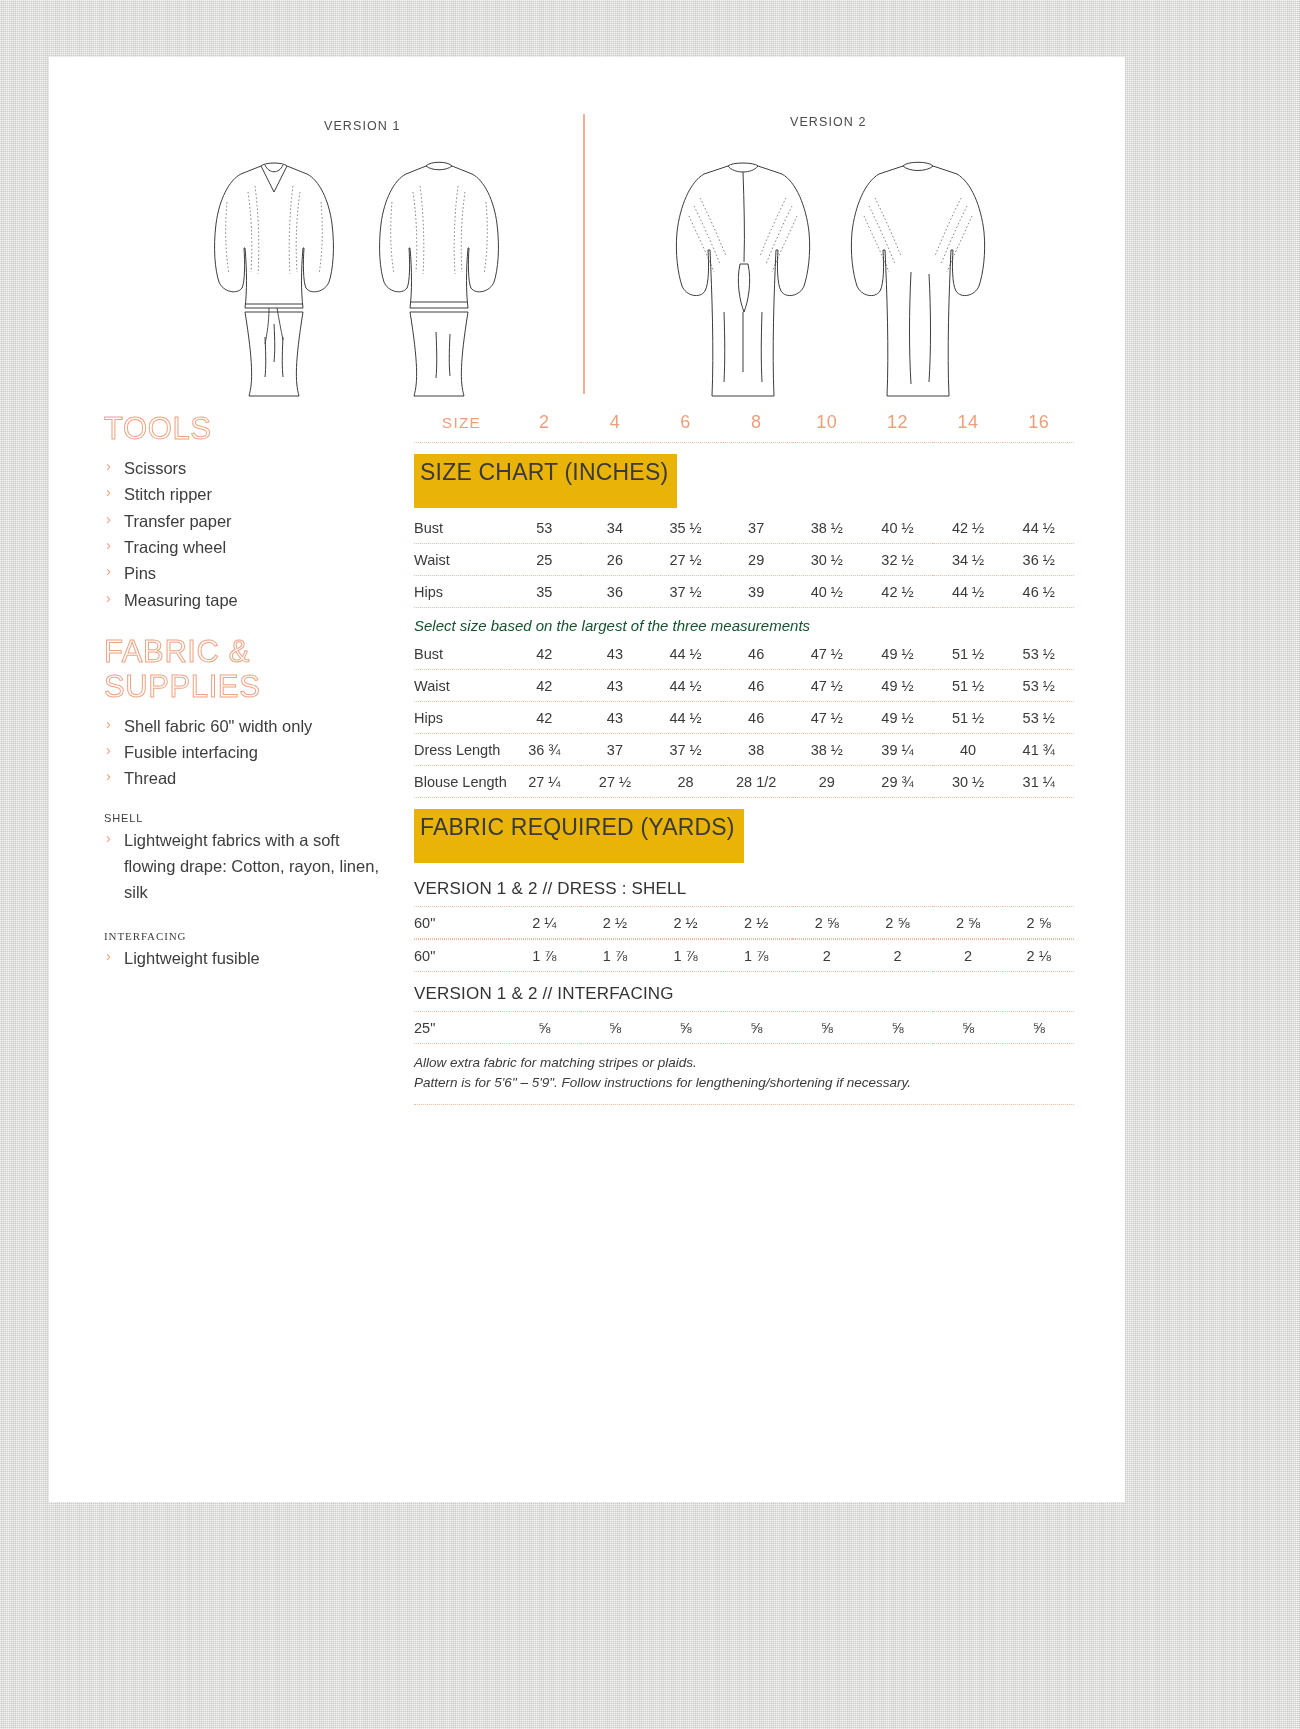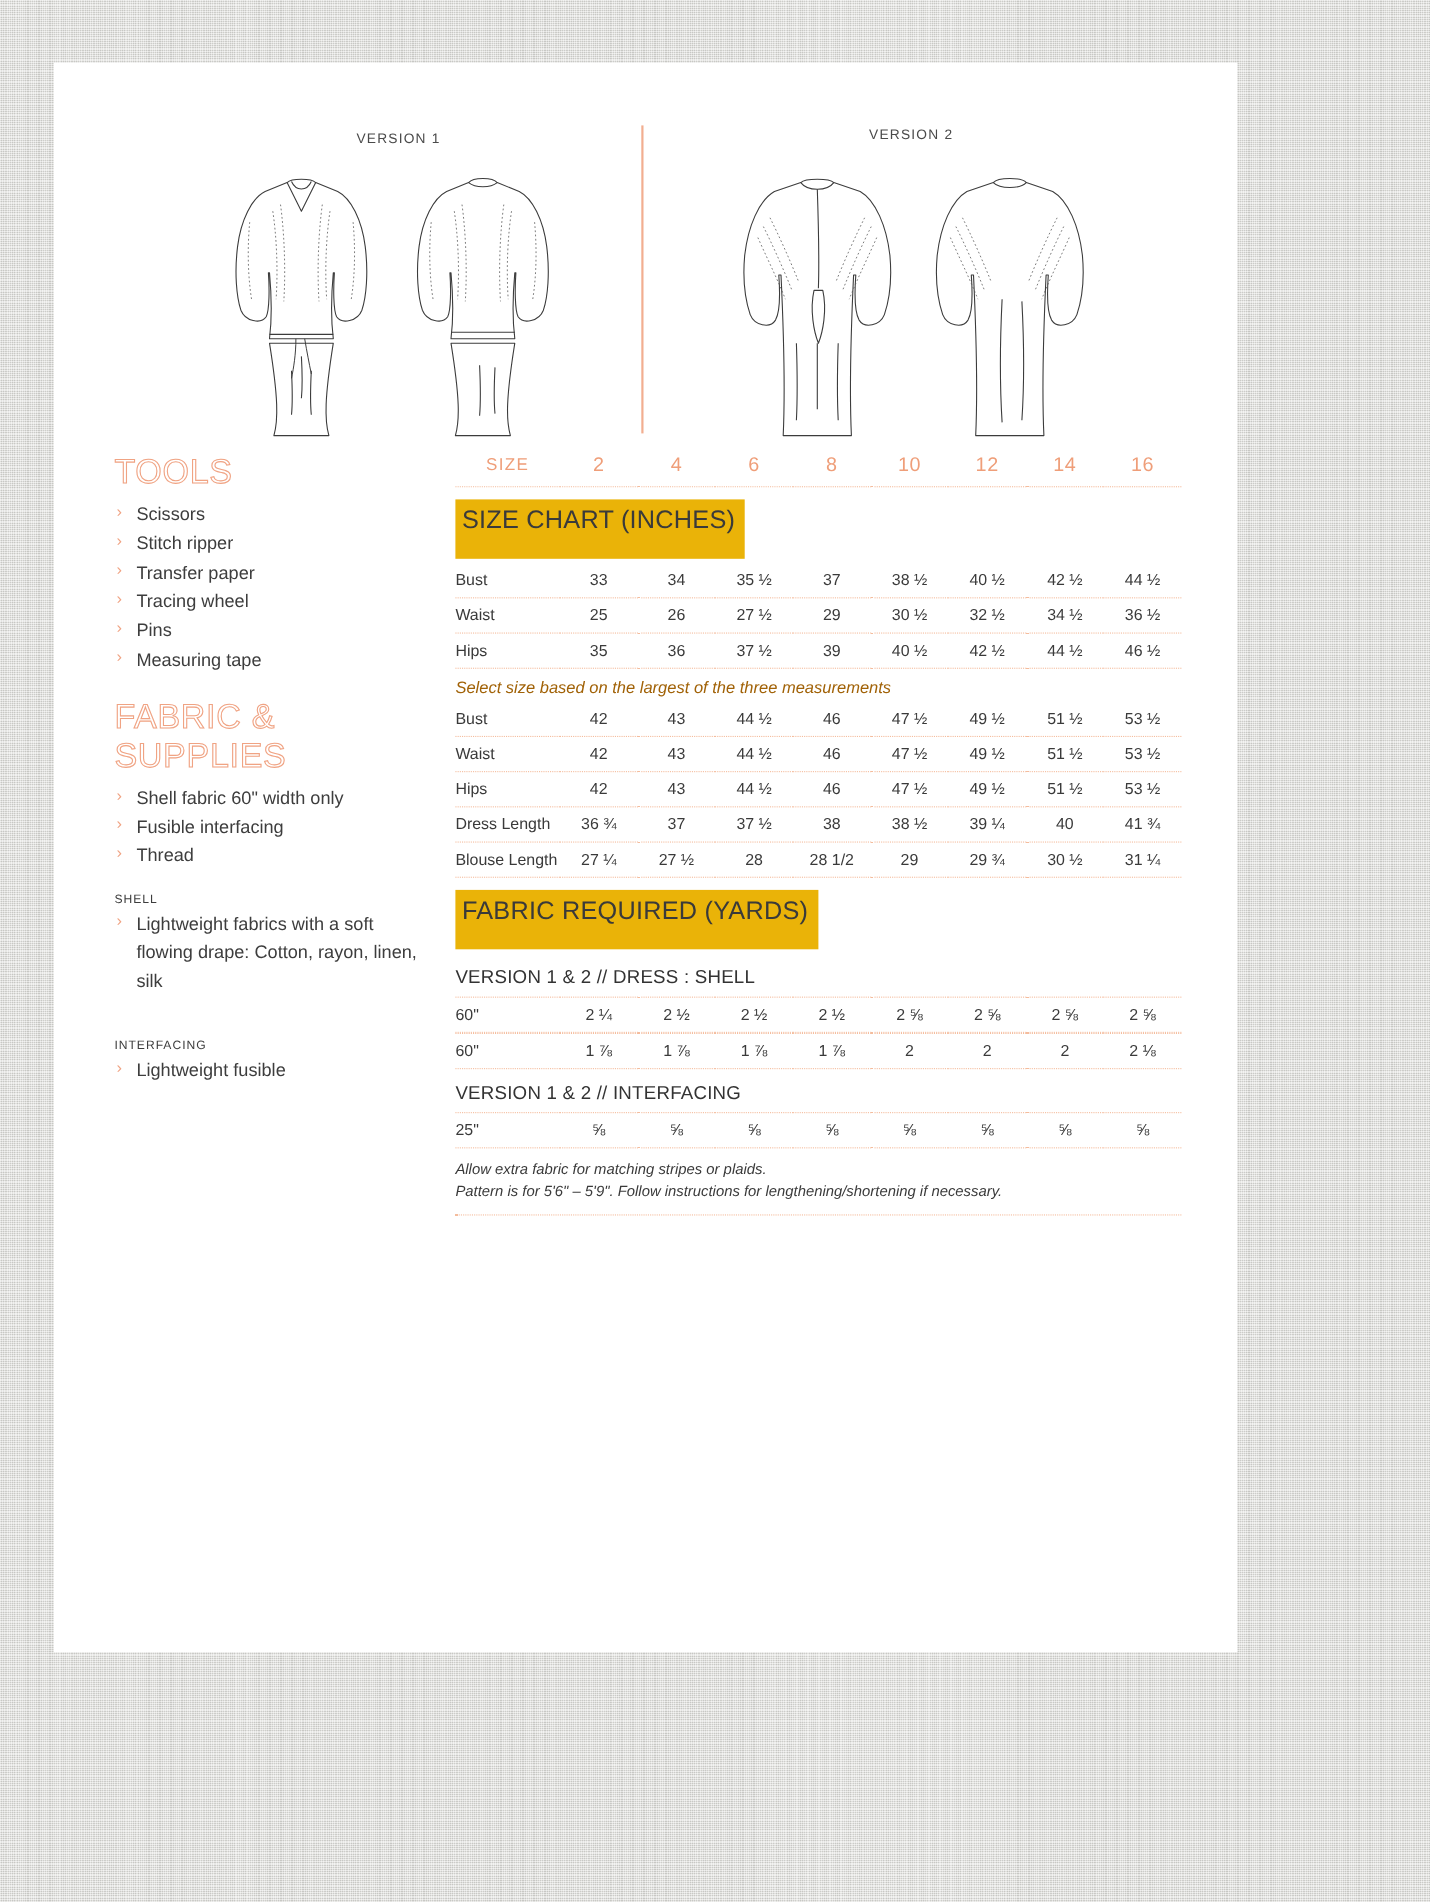--- a/index.html
+++ b/index.html
@@ -72,21 +72,21 @@
   }
   ul.bullets li::before{
     content:"\203A";
     position:absolute;left:2px;top:-1px;
     color:#f0a383;font-size:15px;
   }
   .subhead{
     font-size:11px;letter-spacing:.9px;color:#3d3d3d;
     margin:20px 0 3px 0;
   }
-  .subhead.tight{margin-top:39px;}
+  .subhead.tight{margin-top:24px;font-family:Liberation Serif, serif;}
 
   
   .tables{
     position:absolute;left:365px;top:355px;width:660px;
   }
   table.grid{
     width:100%;border-collapse:collapse;table-layout:fixed;
   }
   table.grid col.lbl{width:95px;}
   .sizes-row td{
@@ -108,21 +108,21 @@
   .section-title{
     display:inline-block;
     background:#eab308;
     color:#3a3a3a;
     font-size:23px;
     letter-spacing:.2px;
     padding:5px 9px 22px 6px;
     margin:11px 0 4px 0;
   }
   .note-italic{
-    font-style:italic;font-size:15px;color:#a16207;
+    font-style:italic;font-size:15px;color:#14532d;
     margin:9px 0 4px 0;
   }
   .subsection{
     font-size:17px;letter-spacing:.2px;color:#333;
     margin:12px 0 0 0;padding:0 0 7px 0;
   }
   .footer-notes{
     font-style:italic;font-size:13.5px;color:#3a3a3a;
     line-height:1.5;margin:9px 0 0 0;
   }
@@ -293,21 +293,21 @@
           <col>
           <col>
           <col>
           <col>
           <col>
           <col>
         </colgroup>
       <tbody>
           <tr class="data-row dotted">
         <td class="lbl">Bust</td>
-        <td>33</td>
+        <td>53</td>
         <td>34</td>
         <td>35 ½</td>
         <td>37</td>
         <td>38 ½</td>
         <td>40 ½</td>
         <td>42 ½</td>
         <td>44 ½</td>
       </tr>
       <tr class="data-row dotted">
         <td class="lbl">Waist</td>

